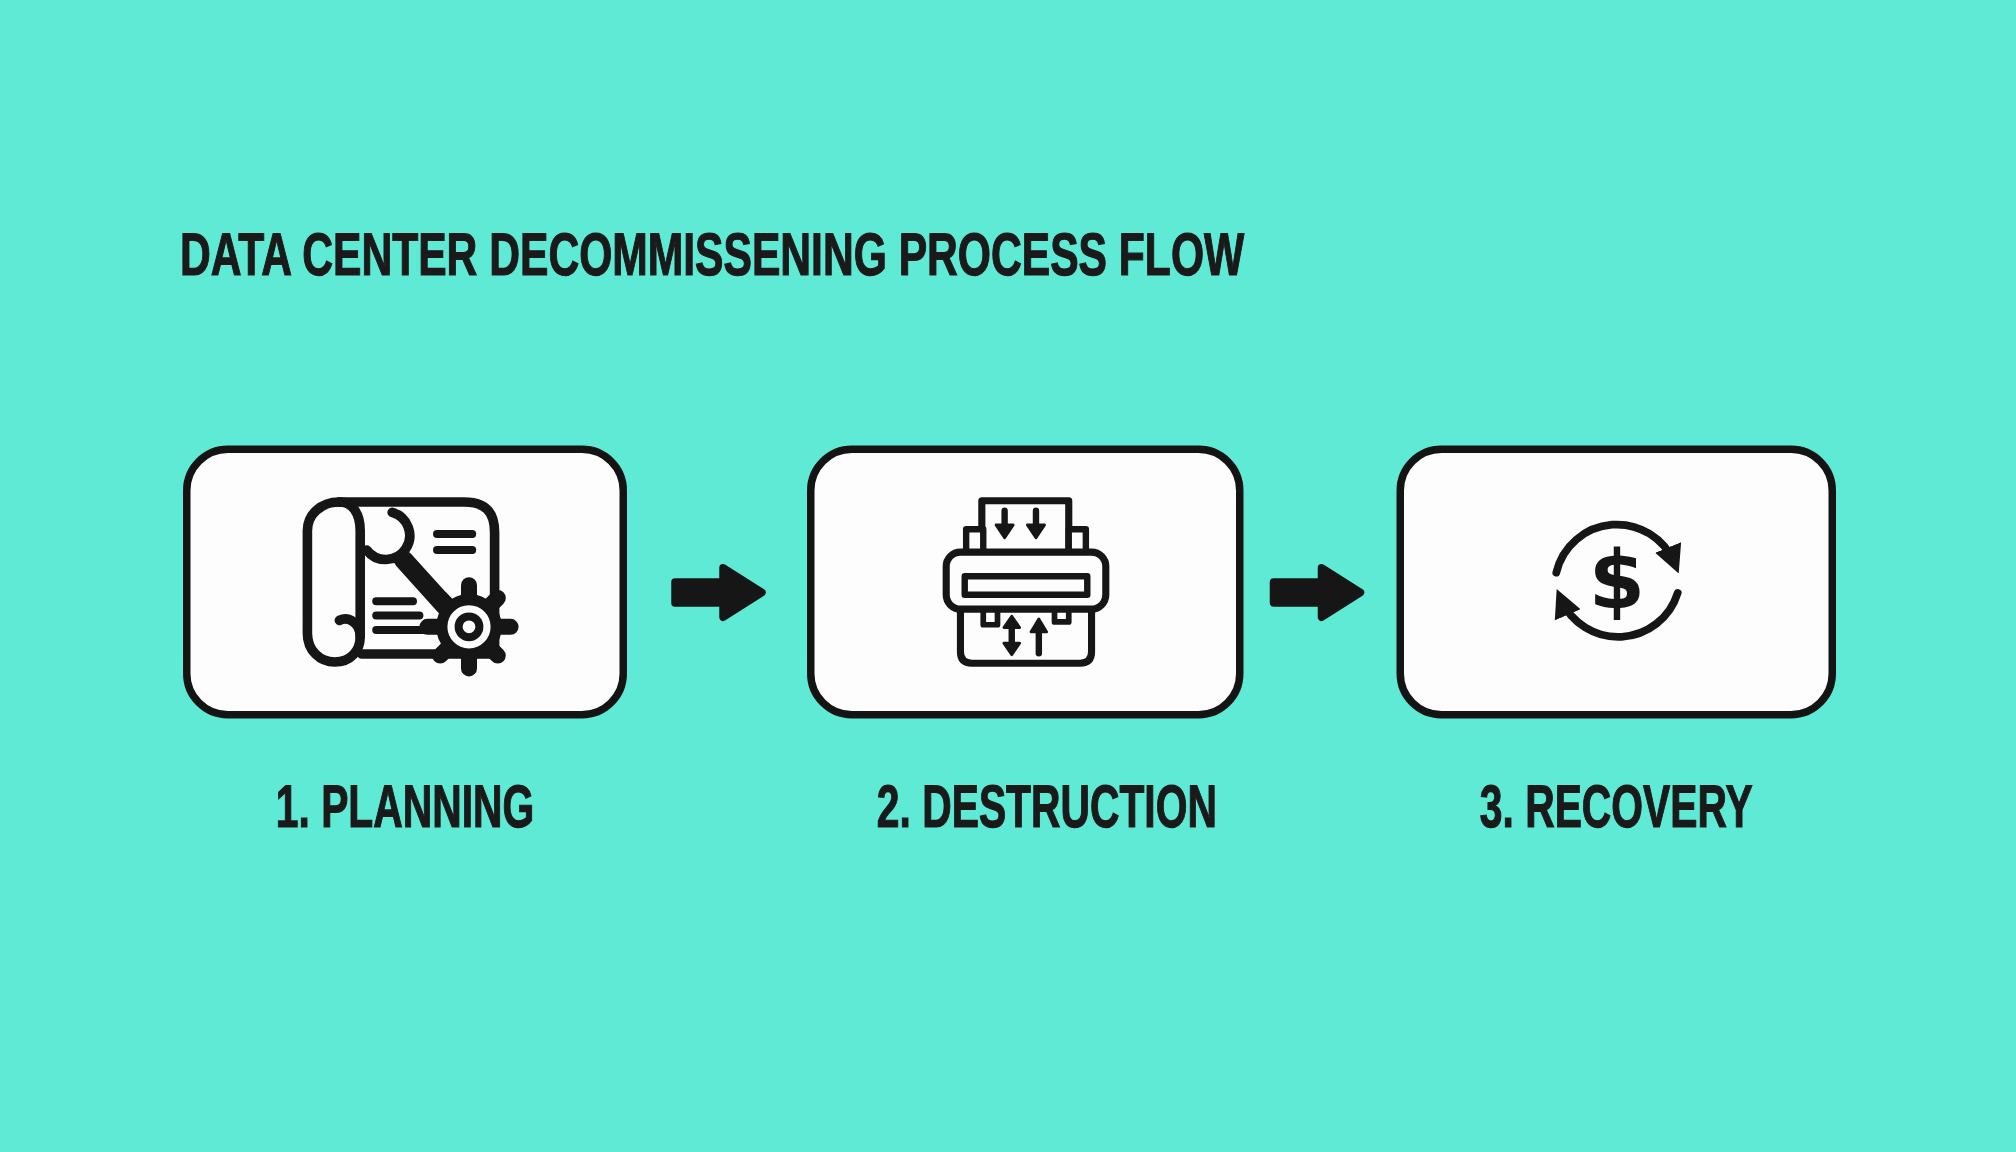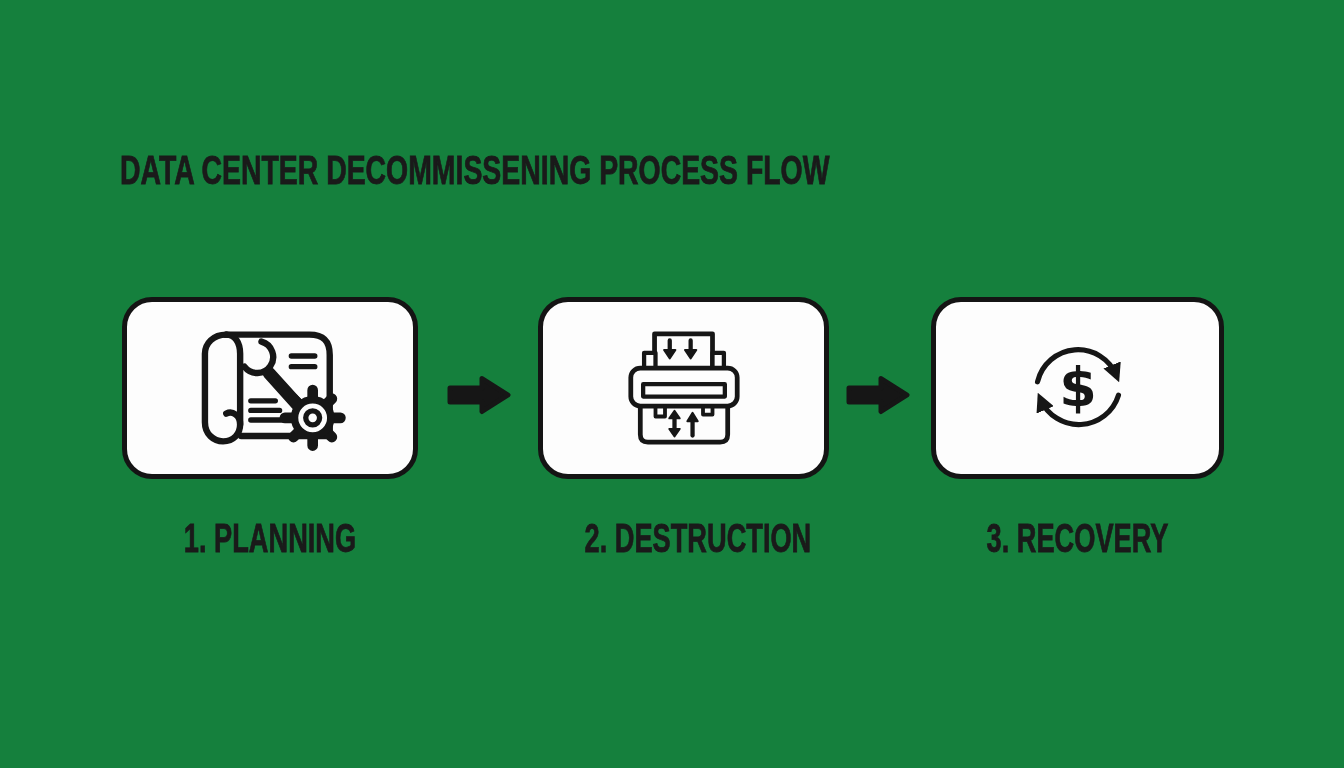--- a/index.html
+++ b/index.html
@@ -4,21 +4,21 @@
 <style>
   html, body { margin: 0; padding: 0; }
   body {
     font-family: "Liberation Sans", sans-serif;
     background: #ffffff;
   }
   .canvas {
     position: relative;
     width: 1344px;
     height: 768px;
-    background: #15803d;
+    background: #5eead4;
     overflow: hidden;
     color: #161616;
   }
   .title {
     position: absolute;
     left: 120px;
     top: 146px;
     height: 48px;
     line-height: 48px;
     font-size: 40px;

